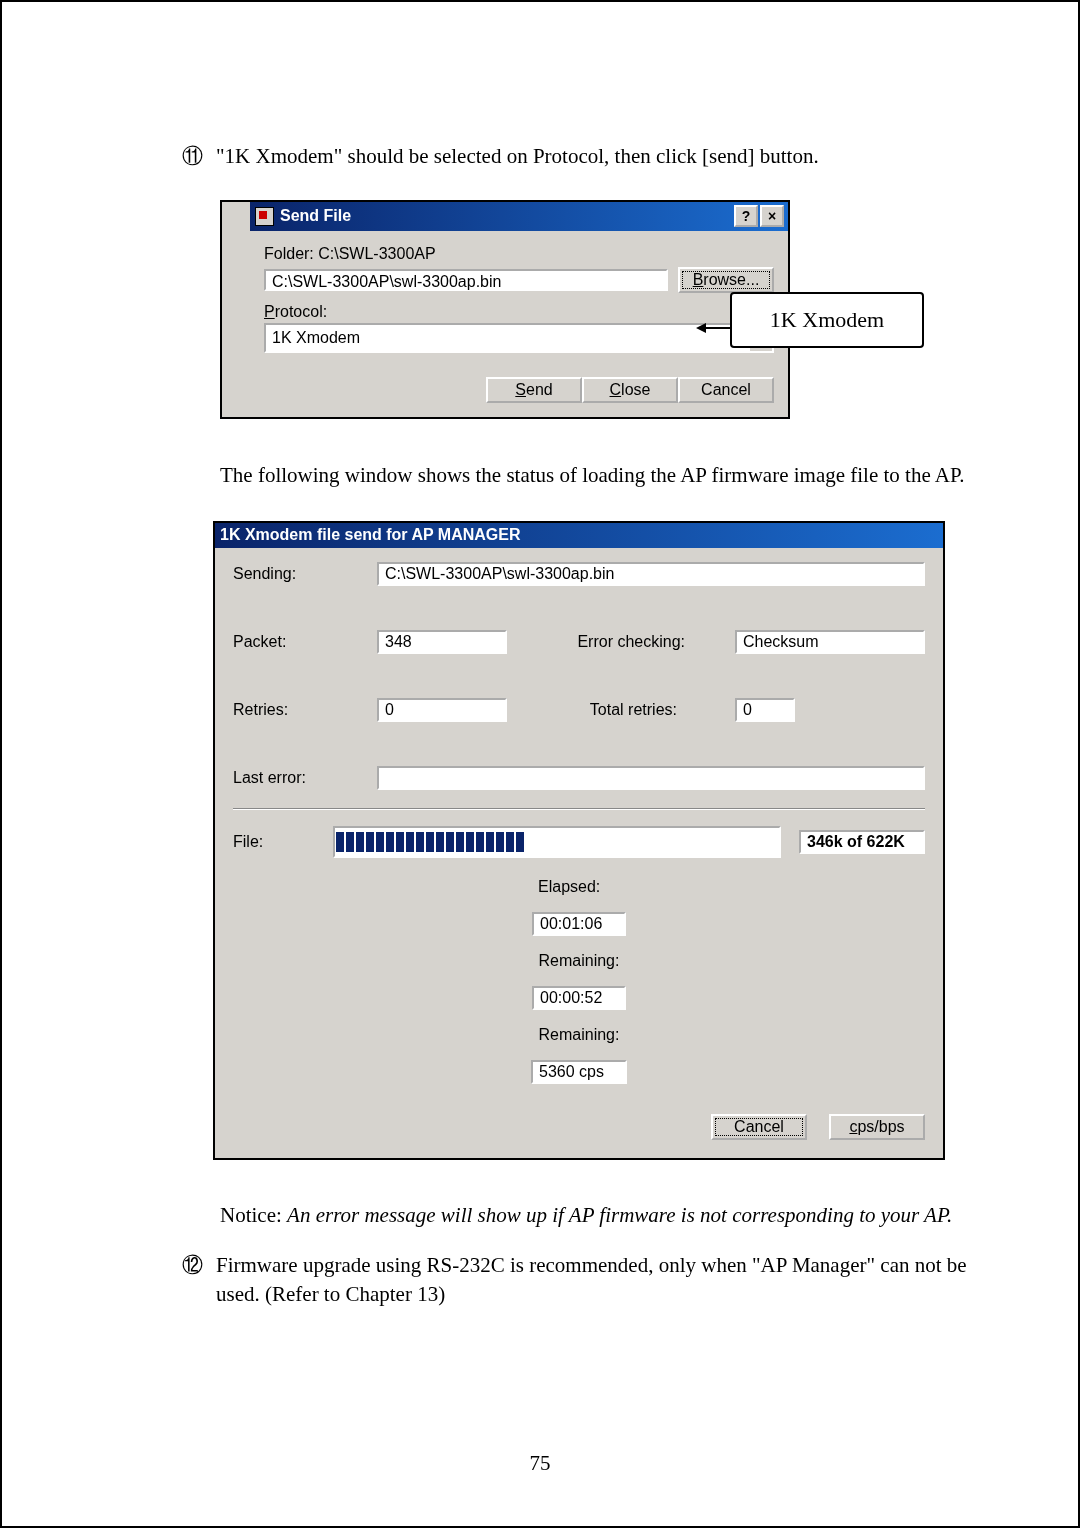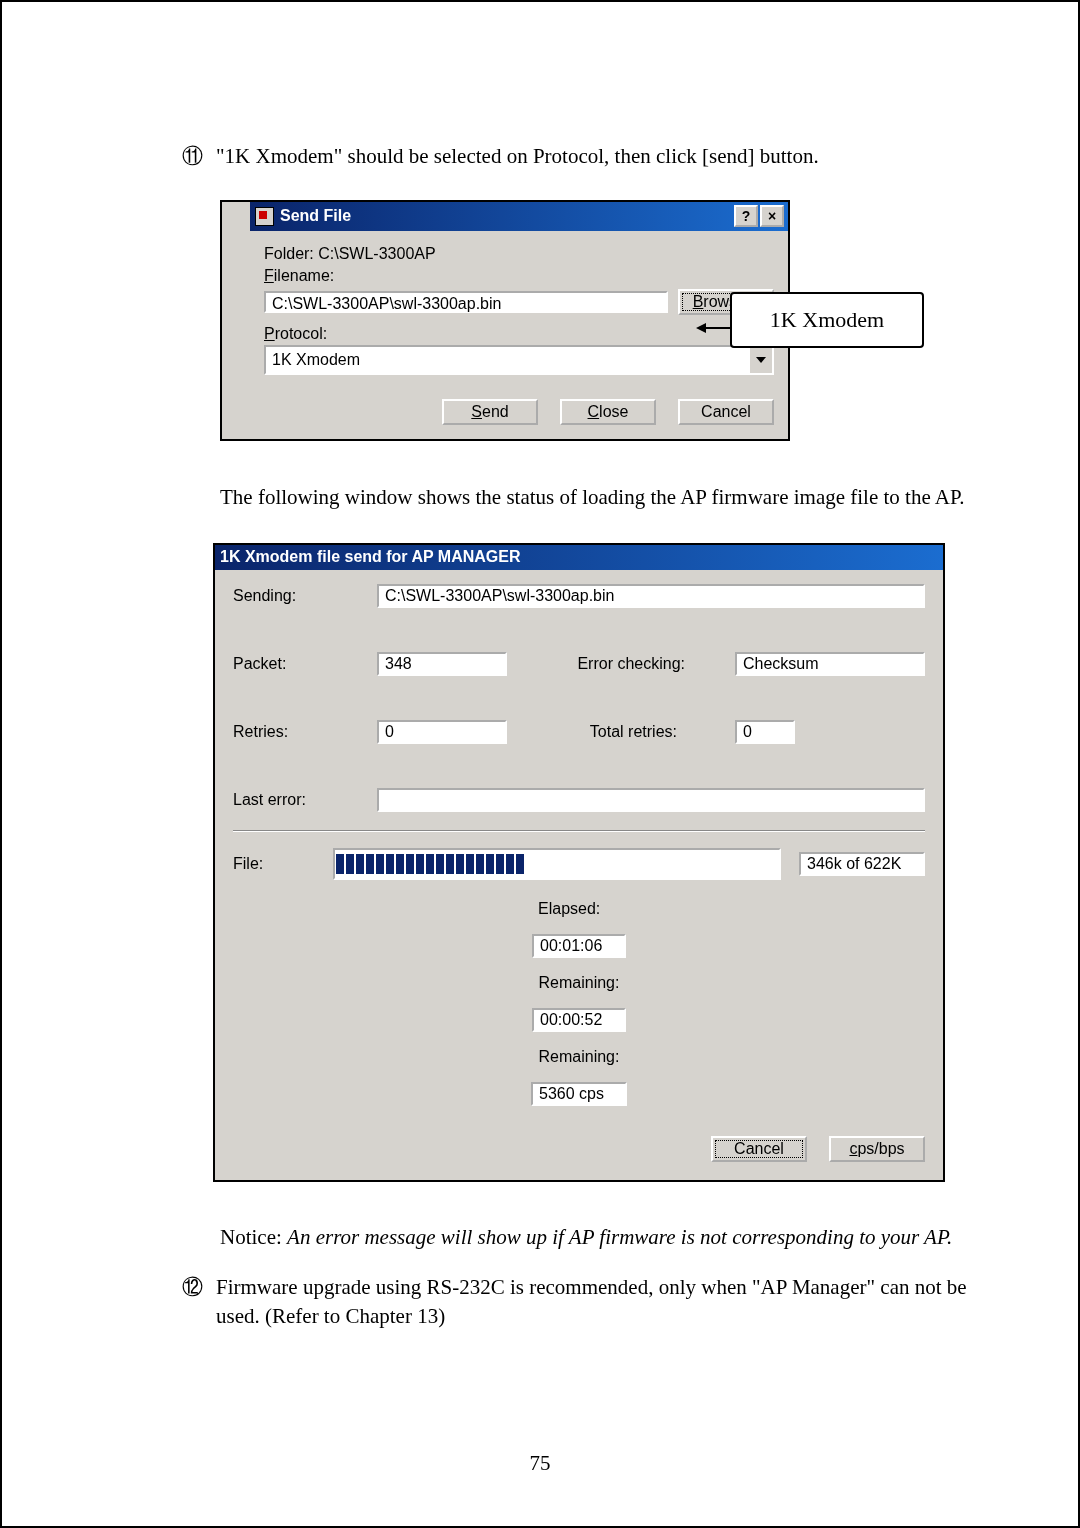--- a/index.html
+++ b/index.html
@@ -125,21 +125,21 @@
     height:26px; display:flex; align-items:center;
   }
   .select .sv { padding-left:6px; flex:1; }
   .select .arrow {
     width:22px; height:100%; background:#d6d3ce;
     border-left:2px outset #fff; display:flex;
     align-items:center; justify-content:center;
   }
   .select .arrow svg { width:10px; height:10px; }
   .btnrow {
-    display:flex; gap:22px; justify-content:flex-end;
+    display:flex; justify-content:flex-end;
     margin-top:24px;
   }
 
   .callout {
     position:absolute; top:92px; left:510px;
     width:190px; height:52px;
     border:2px solid #000; background:#fff;
     display:flex; align-items:center; justify-content:center;
     font-family:"Times New Roman", serif; font-size:22px;
     border-radius:4px;
@@ -163,21 +163,21 @@
   .full { grid-column: 2 / 5; }
   .sep { height:1px; background:#888; border-bottom:1px solid #fff; margin:18px 0 16px 0; }
   .filerow { display:flex; align-items:center; gap:18px; }
   .filerow .pbar {
     flex:1; height:26px; border:2px inset #fff; background:#fff;
     display:flex; align-items:center; padding:1px;
   }
   .pbar .seg {
     width:8px; height:20px; background:#0a246a; margin-right:2px;
   }
-  .filerow .ftxt { width:126px; }
+  .filerow .ftxt { width:126px;font-weight:bold; }
   .elrow { display:flex; align-items:center; gap:16px; margin-top:20px;flex-direction:column; }
   .elrow .box { width:94px; }
   .dlg2 .btnrow2 { display:flex; justify-content:flex-end; gap:22px; margin-top:30px; }
   .btn2 { width:92px; }
 </style>
 </head>
 <body>
 
 <div class="page">
 
@@ -189,21 +189,20 @@
   <div class="dlg1-wrap">
     <div class="dlg dlg1">
       <div class="titlebar">
         <span class="ticon"></span>
         <span class="title">Send File</span>
         <span class="winbtn">?</span>
         <span class="winbtn">×</span>
       </div>
       <div class="dlg-body">
         <span class="lbl">Folder:  C:\SWL-3300AP</span>
-        <span class="lbl"><span class="u">F</span><span>ilename:</span></span>
         <div class="row">
           <div class="inset">C:\SWL-3300AP\swl-3300ap.bin</div>
           <div class="btn focus"><span class="u">B</span><span>rowse...</span></div>
         </div>
         <span class="lbl" style="margin-top:10px;"><span class="u">P</span><span>rotocol:</span></span>
         <div class="select">
           <span class="sv">1K Xmodem</span>
           <span class="arrow">
             <svg viewBox="0 0 10 10">
                 <polygon points="0,2 10,2 5,8" fill="#000"></polygon>

